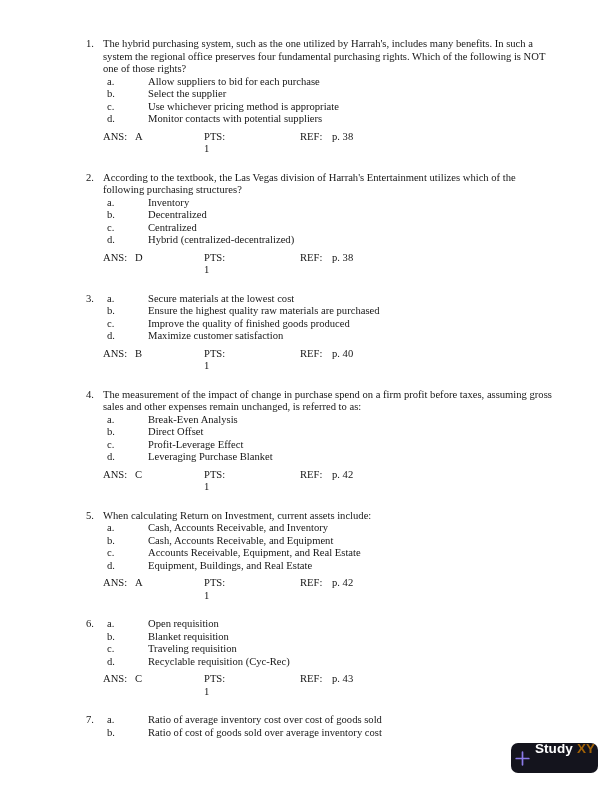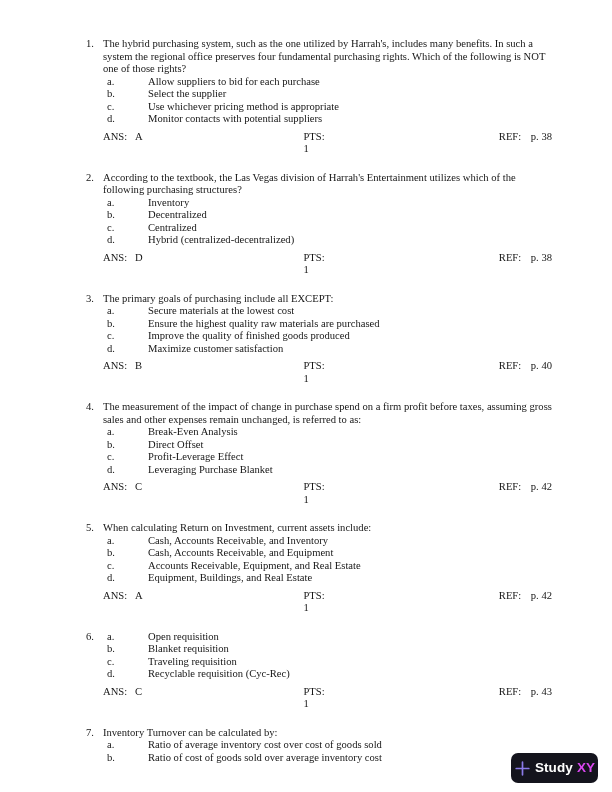--- a/index.html
+++ b/index.html
@@ -17,32 +17,31 @@
     position: absolute;
     top: 38px; left: 86px; right: 60px;
   }
   .q { display: flex; margin-bottom: 16px; }
   .q-num { width: 17px; flex: none; }
   .q-body { flex: 1; }
   .opts { margin-left: 4px; }
   .opt { display: flex; }
   .opt-letter { width: 14px; flex: none; }
   .opt-text { flex: 1; margin-left: 27px; }
-  .ans-row { display: flex; margin-top: 5px; justify-content: space-between; }
+  .ans-row { display: flex; margin-top: 5px; }
   .ans-cell { display: flex; }
   .ans-cell.c1 { width: 101px; }
   .ans-cell.c2 { width: 96px; flex-direction: column; }
   .ans-lab { width: 32px; flex: none; }
   .logo {
     position: absolute;
-    right: 14px; bottom: 9px;
+    right: 14px; bottom: 19px;
     width: 87px; height: 30px;
     border-radius: 7px;
     display: flex;
-    align-items: center;
     justify-content: center;
     gap: 4px;
     font-family: "Liberation Sans", "DejaVu Sans", sans-serif;
     font-weight: bold;
     font-size: 13.5px;
     letter-spacing: 0.1px;
   }
   .logo .study { color: #ffffff; }
   .logo .xy { color: #8d7bf3; }
   .plus-wrap { display: flex; align-items: center; }
@@ -136,21 +135,20 @@
             <span class="ans-lab">REF:</span>
             <span>p. 38</span>
           </div>
         </div>
       </div>
     </div>
 
     <div class="q">
       <div class="q-num">3.</div>
       <div class="q-body">
-        <div>The primary goals of purchasing include all EXCEPT:</div>
         <div class="opts">
 
             <div class="opt">
               <div class="opt-letter">a.</div>
               <div class="opt-text">Secure materials at the lowest cost</div>
             </div>
 
             <div class="opt">
               <div class="opt-letter">b.</div>
               <div class="opt-text">Ensure the highest quality raw materials are purchased</div>
@@ -311,21 +309,20 @@
             <span class="ans-lab">REF:</span>
             <span>p. 43</span>
           </div>
         </div>
       </div>
     </div>
 
     <div class="q">
       <div class="q-num">7.</div>
       <div class="q-body">
-        <div>Inventory Turnover can be calculated by:</div>
         <div class="opts">
 
             <div class="opt">
               <div class="opt-letter">a.</div>
               <div class="opt-text">Ratio of average inventory cost over cost of goods sold</div>
             </div>
 
             <div class="opt">
               <div class="opt-letter">b.</div>
               <div class="opt-text">Ratio of cost of goods sold over average inventory cost</div>
@@ -338,14 +335,14 @@
 
 </div>
 
 <div class="logo" id="studyxy-logo" style="background: rgb(20, 20, 29);">
   <span class="plus-wrap">
     <svg width="17" height="17" viewBox="0 0 17 17">
       <path id="plus-path" d="M8.5 2.2 V14.8 M2.2 8.5 H14.8" stroke="#8a7ae8" stroke-width="1.7" stroke-linecap="round" fill="none"></path>
     </svg>
   </span>
   <span class="study">Study</span>
-    <span class="xy" style="color: #d946ef;">XY</span>
+    <span class="xy" style="color: #a16207;">XY</span>
 </div>
 
 </body></html>

